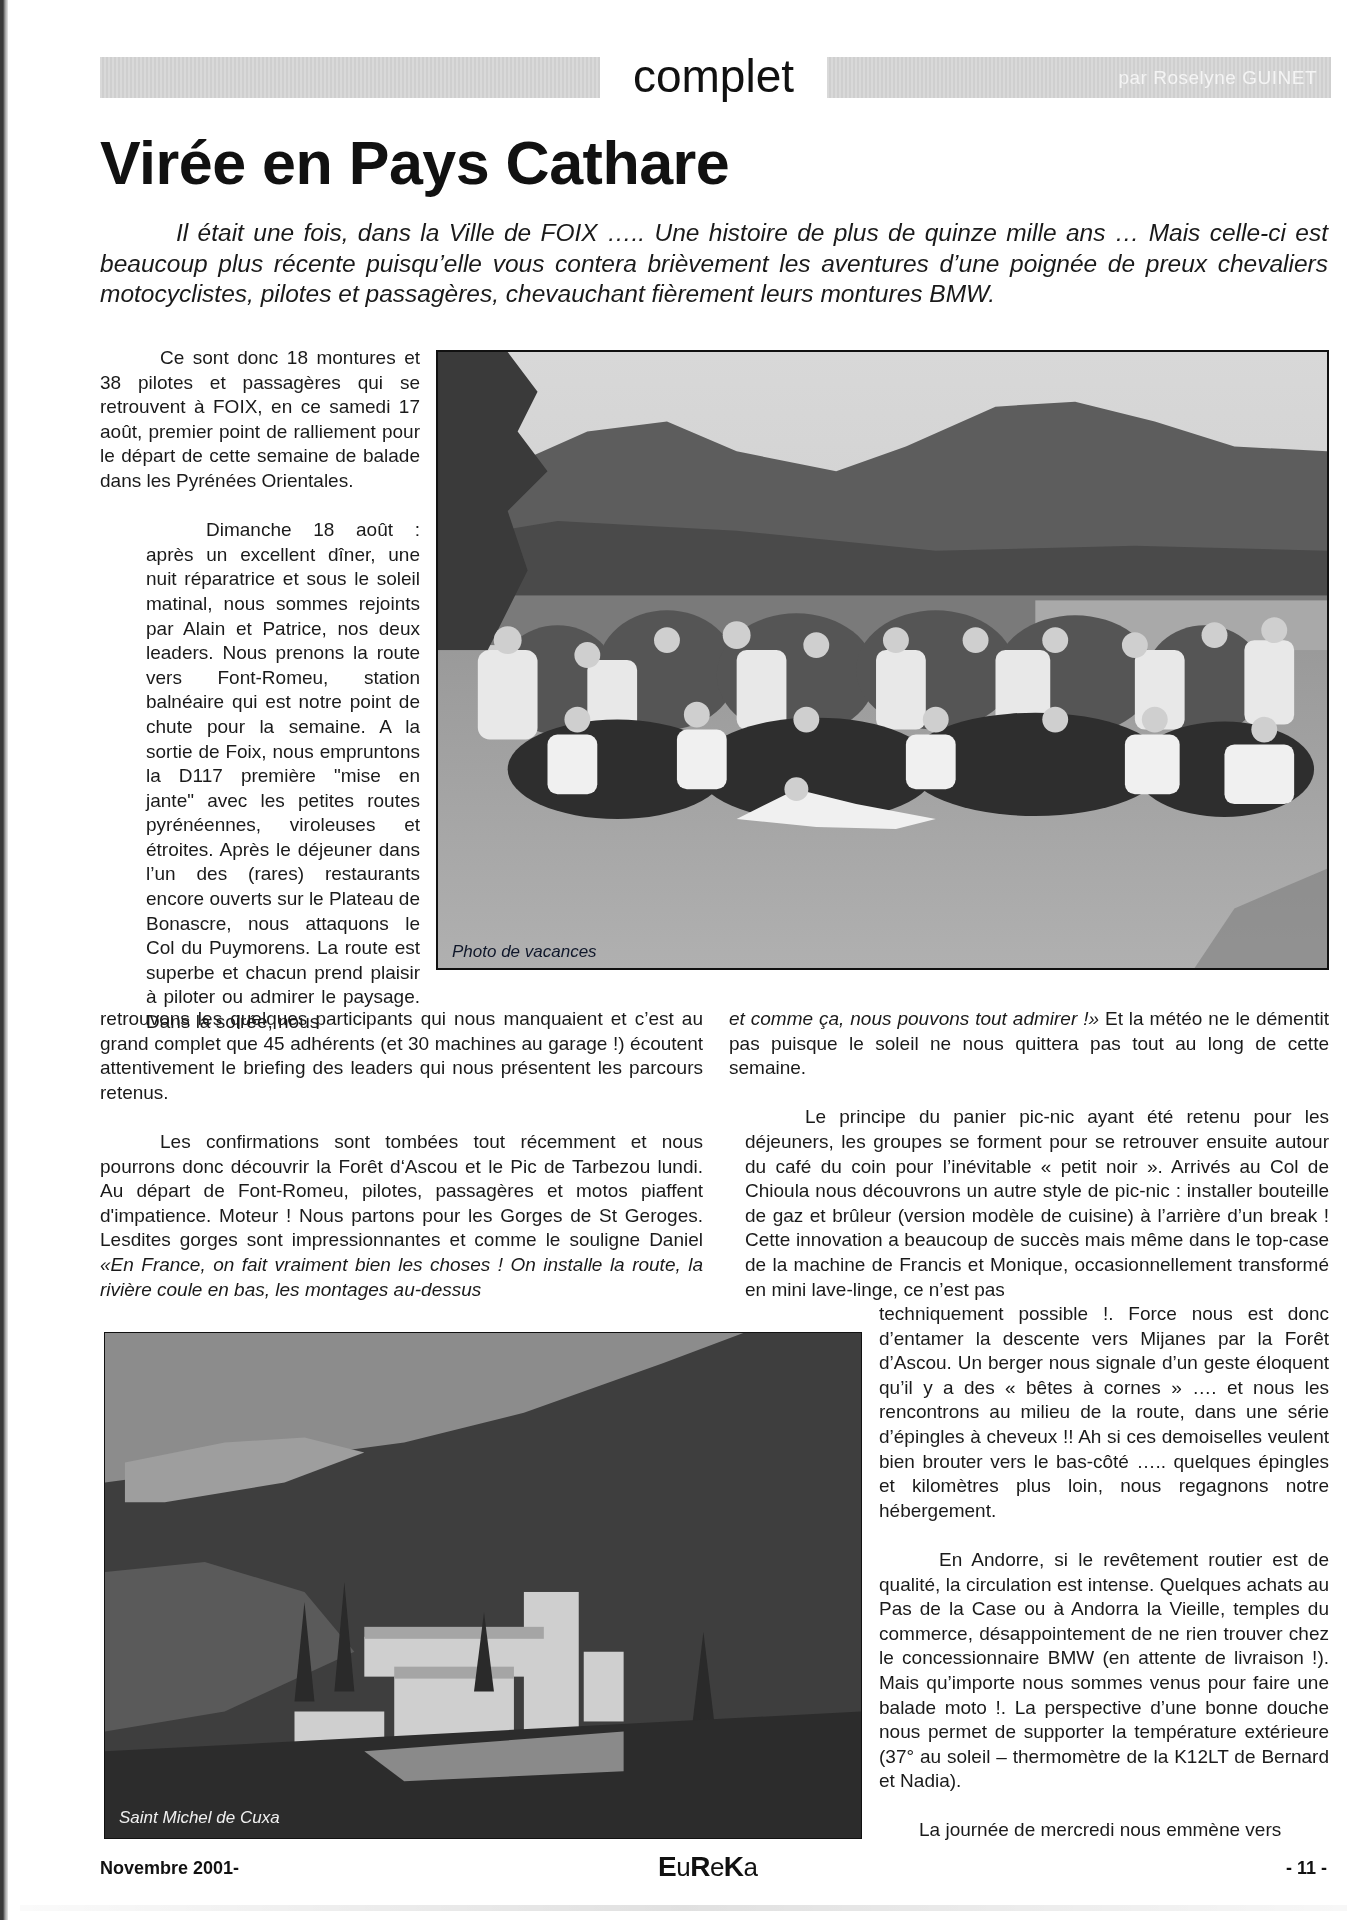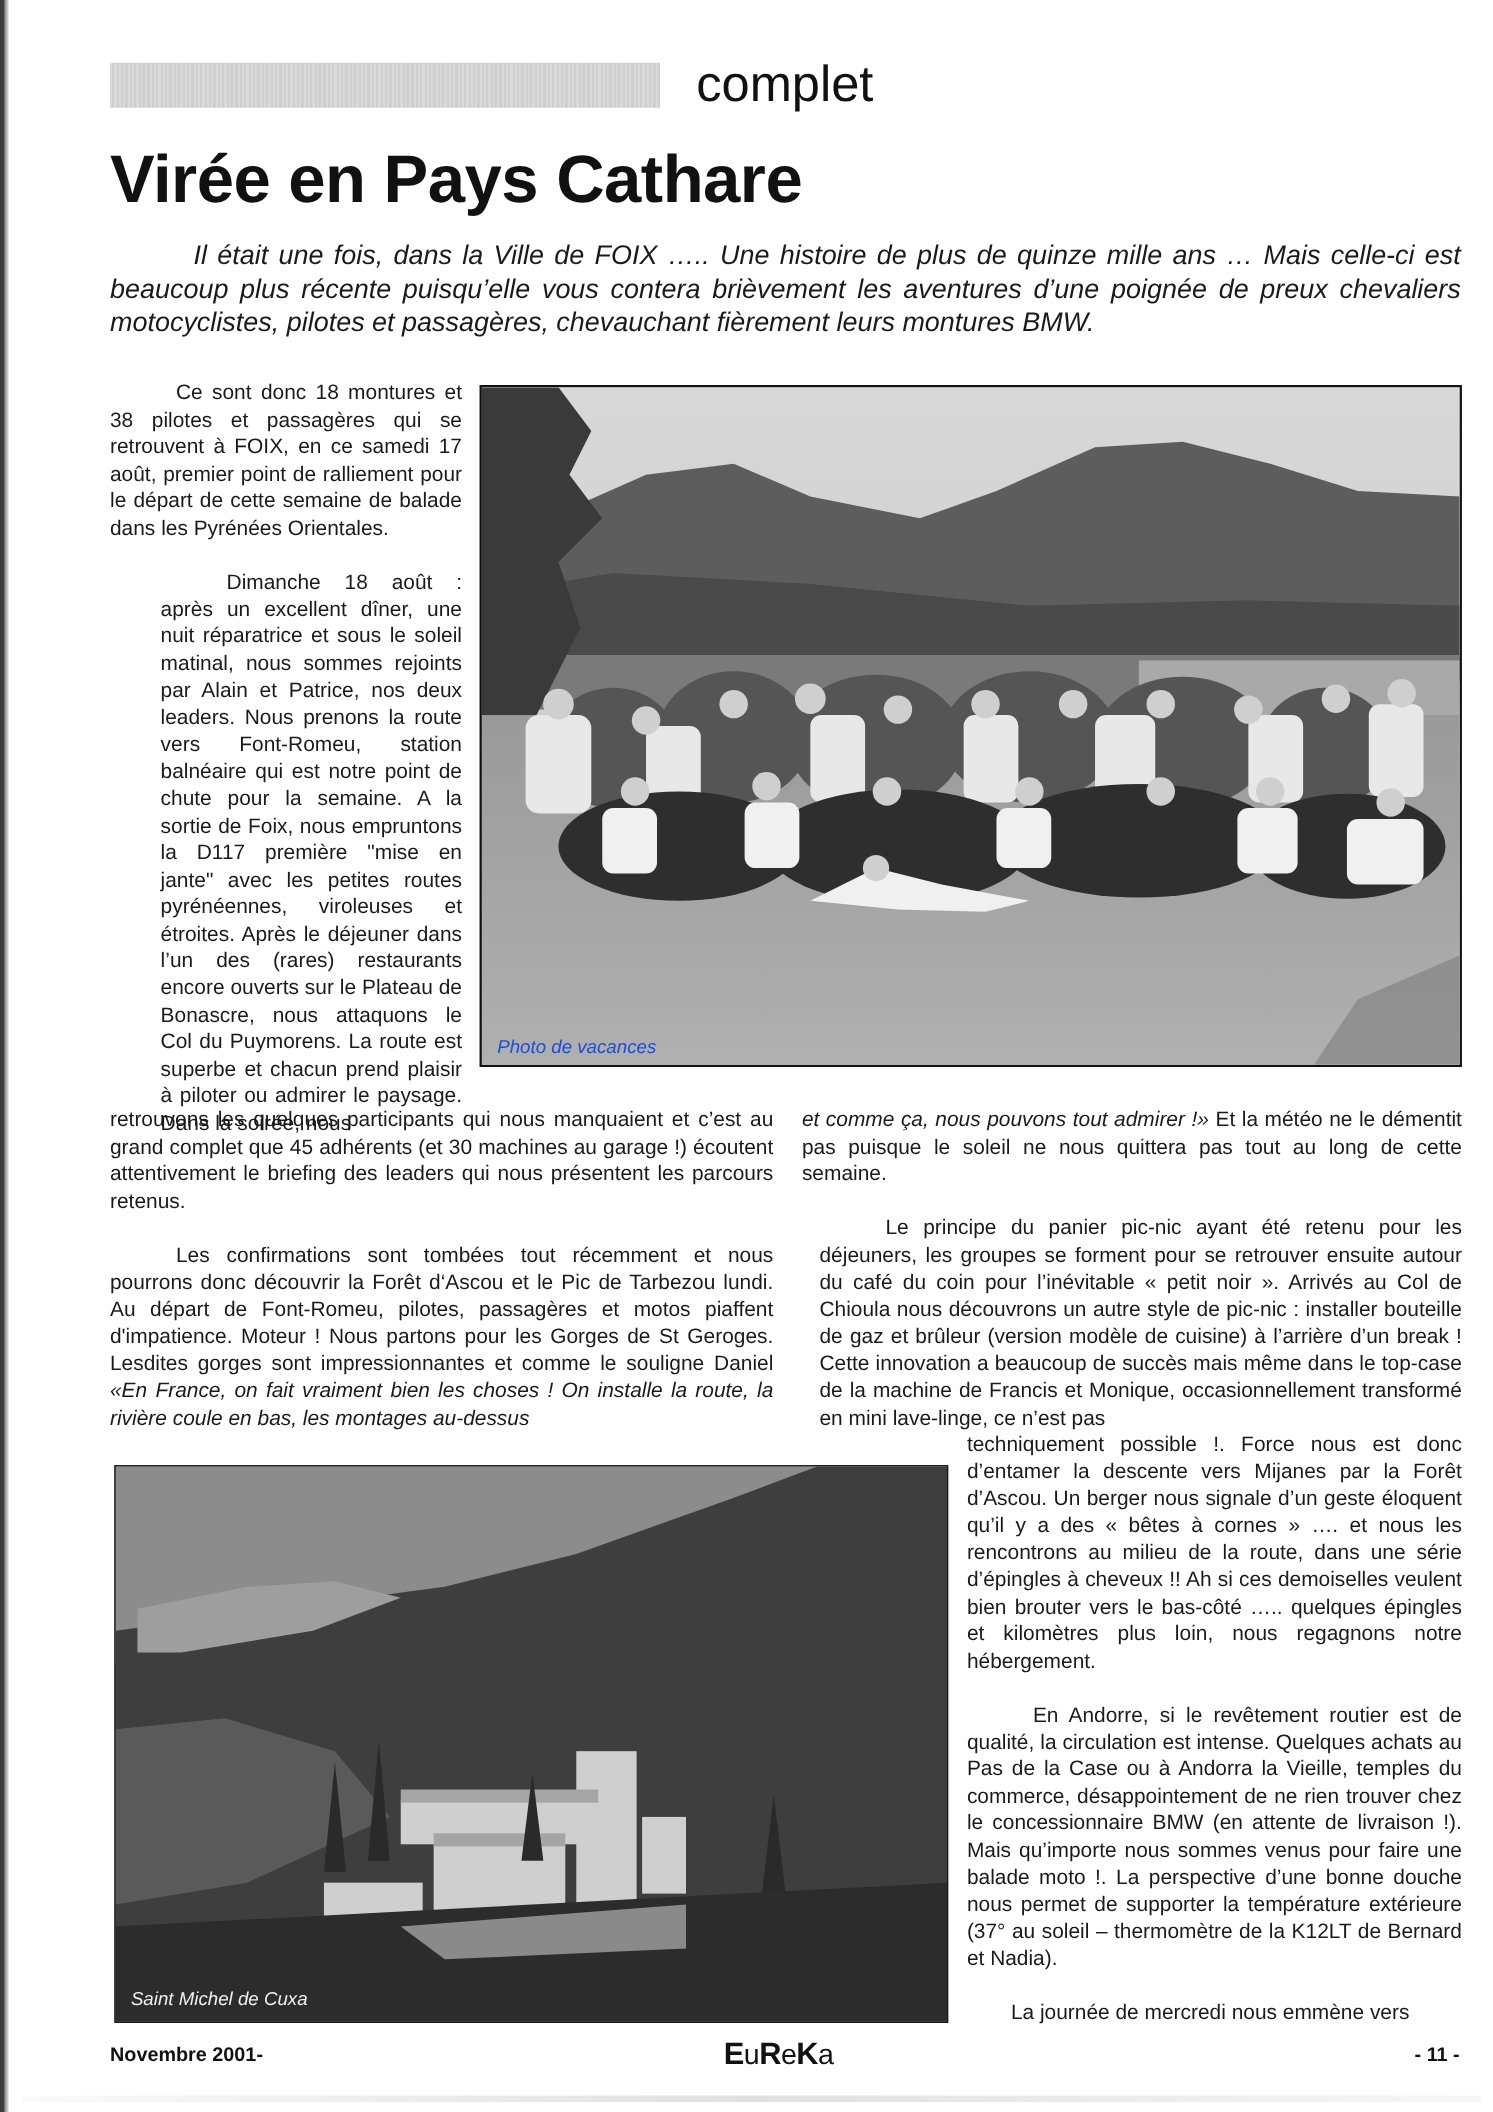--- a/index.html
+++ b/index.html
@@ -59,37 +59,40 @@
 
   .photo {
     position: absolute; overflow: hidden; border: 2px solid #111; box-sizing: border-box;
   }
   .photo-group { left: 436px; top: 350px; width: 893px; height: 620px; background: #bdbdbd; }
   .photo-abbey { left: 104px; top: 1332px; width: 758px; height: 507px; background: #4a4a4a; border-width: 1px; }
   .photo svg { position: absolute; left: 0; top: 0; width: 100%; height: 100%; }
   .caption {
     position: absolute; font-style: italic; font-size: 17px; line-height: 20px;
   }
-  .caption-group { left: 14px; bottom: 6px; color: #1d4ed8; }
+  .caption-group { left: 14px; bottom: 6px; color: #0f172a; }
   .caption-abbey { left: 14px; bottom: 10px; color: #f0f0f0; }
 
   .footer-left { position: absolute; left: 100px; top: 1858px; font-size: 18px; font-weight: bold; color: #111; }
   .footer-logo { position: absolute; left: 658px; top: 1851px; font-size: 28px; font-weight: bold; color: #111; letter-spacing: -0.5px; }
   .footer-logo .small { font-weight: normal; font-size: 26px; }
   .footer-right { position: absolute; right: 30px; top: 1858px; font-size: 18px; font-weight: bold; color: #111; text-align: right; }
 </style>
 </head>
 <body>
 
 <div class="scan-edge"></div>
 <div class="bottom-shadow"></div>
 
 <div class="header-bar">
   <div class="band left"></div>
   <div class="section-label">complet</div>
+  <div class="band right">
+    <span class="author">par Roselyne GUINET</span>
+  </div>
 </div>
 
 <h1 class="title">Virée en Pays Cathare</h1>
 
 <p class="intro">Il était une fois, dans la Ville de FOIX ….. Une histoire de plus de quinze mille ans … Mais celle-ci est beaucoup plus récente puisqu’elle vous contera brièvement les aventures d’une poignée de preux chevaliers motocyclistes, pilotes et passagères, chevauchant fièrement leurs montures BMW.</p>
 
 <div class="body-text col-left-narrow">
   <p>Ce sont donc 18 montures et 38 pilotes et passagères qui se retrouvent à FOIX, en ce samedi 17 août, premier point de ralliement pour le départ de cette semaine de balade dans les Pyrénées Orientales.</p>
   <p>Dimanche 18 août : après un excellent dîner, une nuit réparatrice et sous le soleil matinal, nous sommes rejoints par Alain et Patrice, nos deux leaders. Nous prenons la route vers Font-Romeu, station balnéaire qui est notre point de chute pour la semaine. A la sortie de Foix, nous empruntons la D117 première "mise en jante" avec les petites routes pyrénéennes, viroleuses et étroites. Après le déjeuner dans l’un des (rares) restaurants encore ouverts sur le Plateau de Bonascre, nous attaquons le Col du Puymorens. La route est superbe et chacun prend plaisir à piloter ou admirer le paysage. Dans la soirée, nous</p>
 </div>

